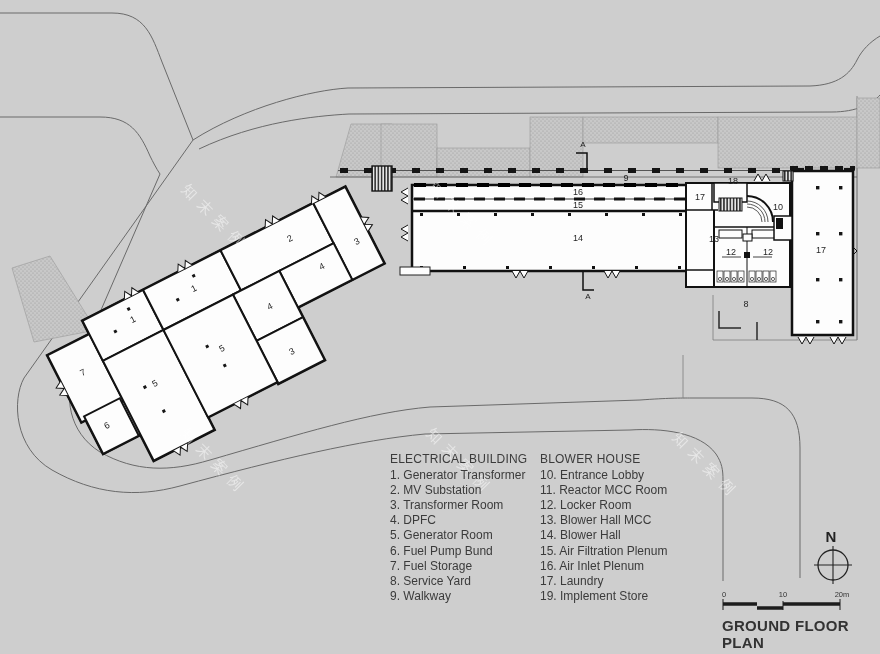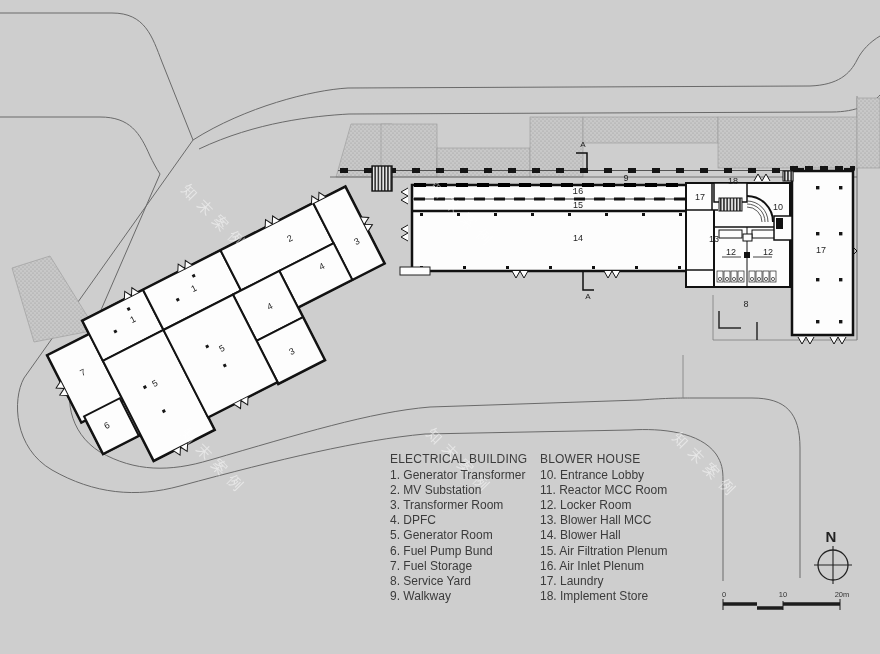--- a/index.html
+++ b/index.html
@@ -222,21 +222,21 @@
   <span class="rlbl" style="left:357px;top:242px;">3</span>
   <span class="rlbl" style="left:322px;top:267px;">4</span>
   <span class="rlbl" style="left:270px;top:307px;">4</span>
   <span class="rlbl" style="left:292px;top:352px;">3</span>
   <span class="rlbl" style="left:155px;top:384px;">5</span>
   <span class="rlbl" style="left:222px;top:349px;">5</span>
   <span class="rlbl" style="left:107px;top:426px;">6</span>
   <span class="rlbl" style="left:83px;top:373px;">7</span>
 
   <span class="lbl" style="left:626px;top:178px;">9</span>
-  <span class="lbl" style="left:578px;top:192px;font-family:Liberation Mono, monospace;">16</span>
+  <span class="lbl" style="left:578px;top:192px;">16</span>
   <span class="lbl" style="left:578px;top:205px;text-align:center;">15</span>
   <span class="lbl" style="left:578px;top:238px;">14</span>
   <span class="lbl" style="left:700px;top:197px;">17</span>
   <span class="lbl" style="left:733px;top:181px;">18</span>
   <span class="lbl" style="left:778px;top:207px;">10</span>
   <span class="lbl" style="left:701px;top:239px;margin-left:13px;">13</span>
   <span class="lbl" style="left:731px;top:252px;">12</span>
   <span class="lbl" style="left:768px;top:252px;">12</span>
   <span class="lbl" style="left:746px;top:304px;">8</span>
   <span class="lbl" style="left:821px;top:250px;">17</span>
@@ -259,21 +259,22 @@
   <div class="legend-col" style="left:540px;">
     <div class="legend-title">BLOWER HOUSE</div>
     <div>10. Entrance Lobby</div>
     <div>11. Reactor MCC Room</div>
     <div>12. Locker Room</div>
     <div>13. Blower Hall MCC</div>
     <div>14. Blower Hall</div>
     <div>15. Air Filtration Plenum</div>
     <div>16. Air Inlet Plenum</div>
     <div>17. Laundry</div>
-    <div>18. Implement Store</div>
+    <div>19. Implement Store</div>
   </div>
 
   <span class="north-label" style="left:831px;top:536px;">N</span>
   <span class="scale-num" style="left:724px;top:598px;">0</span>
   <span class="scale-num" style="left:783px;top:598px;">10</span>
   <span class="scale-num" style="left:842px;top:598px;">20m</span>
+  <div class="plan-title">GROUND FLOOR PLAN</div>
 
 </div>
 
 </body></html>

